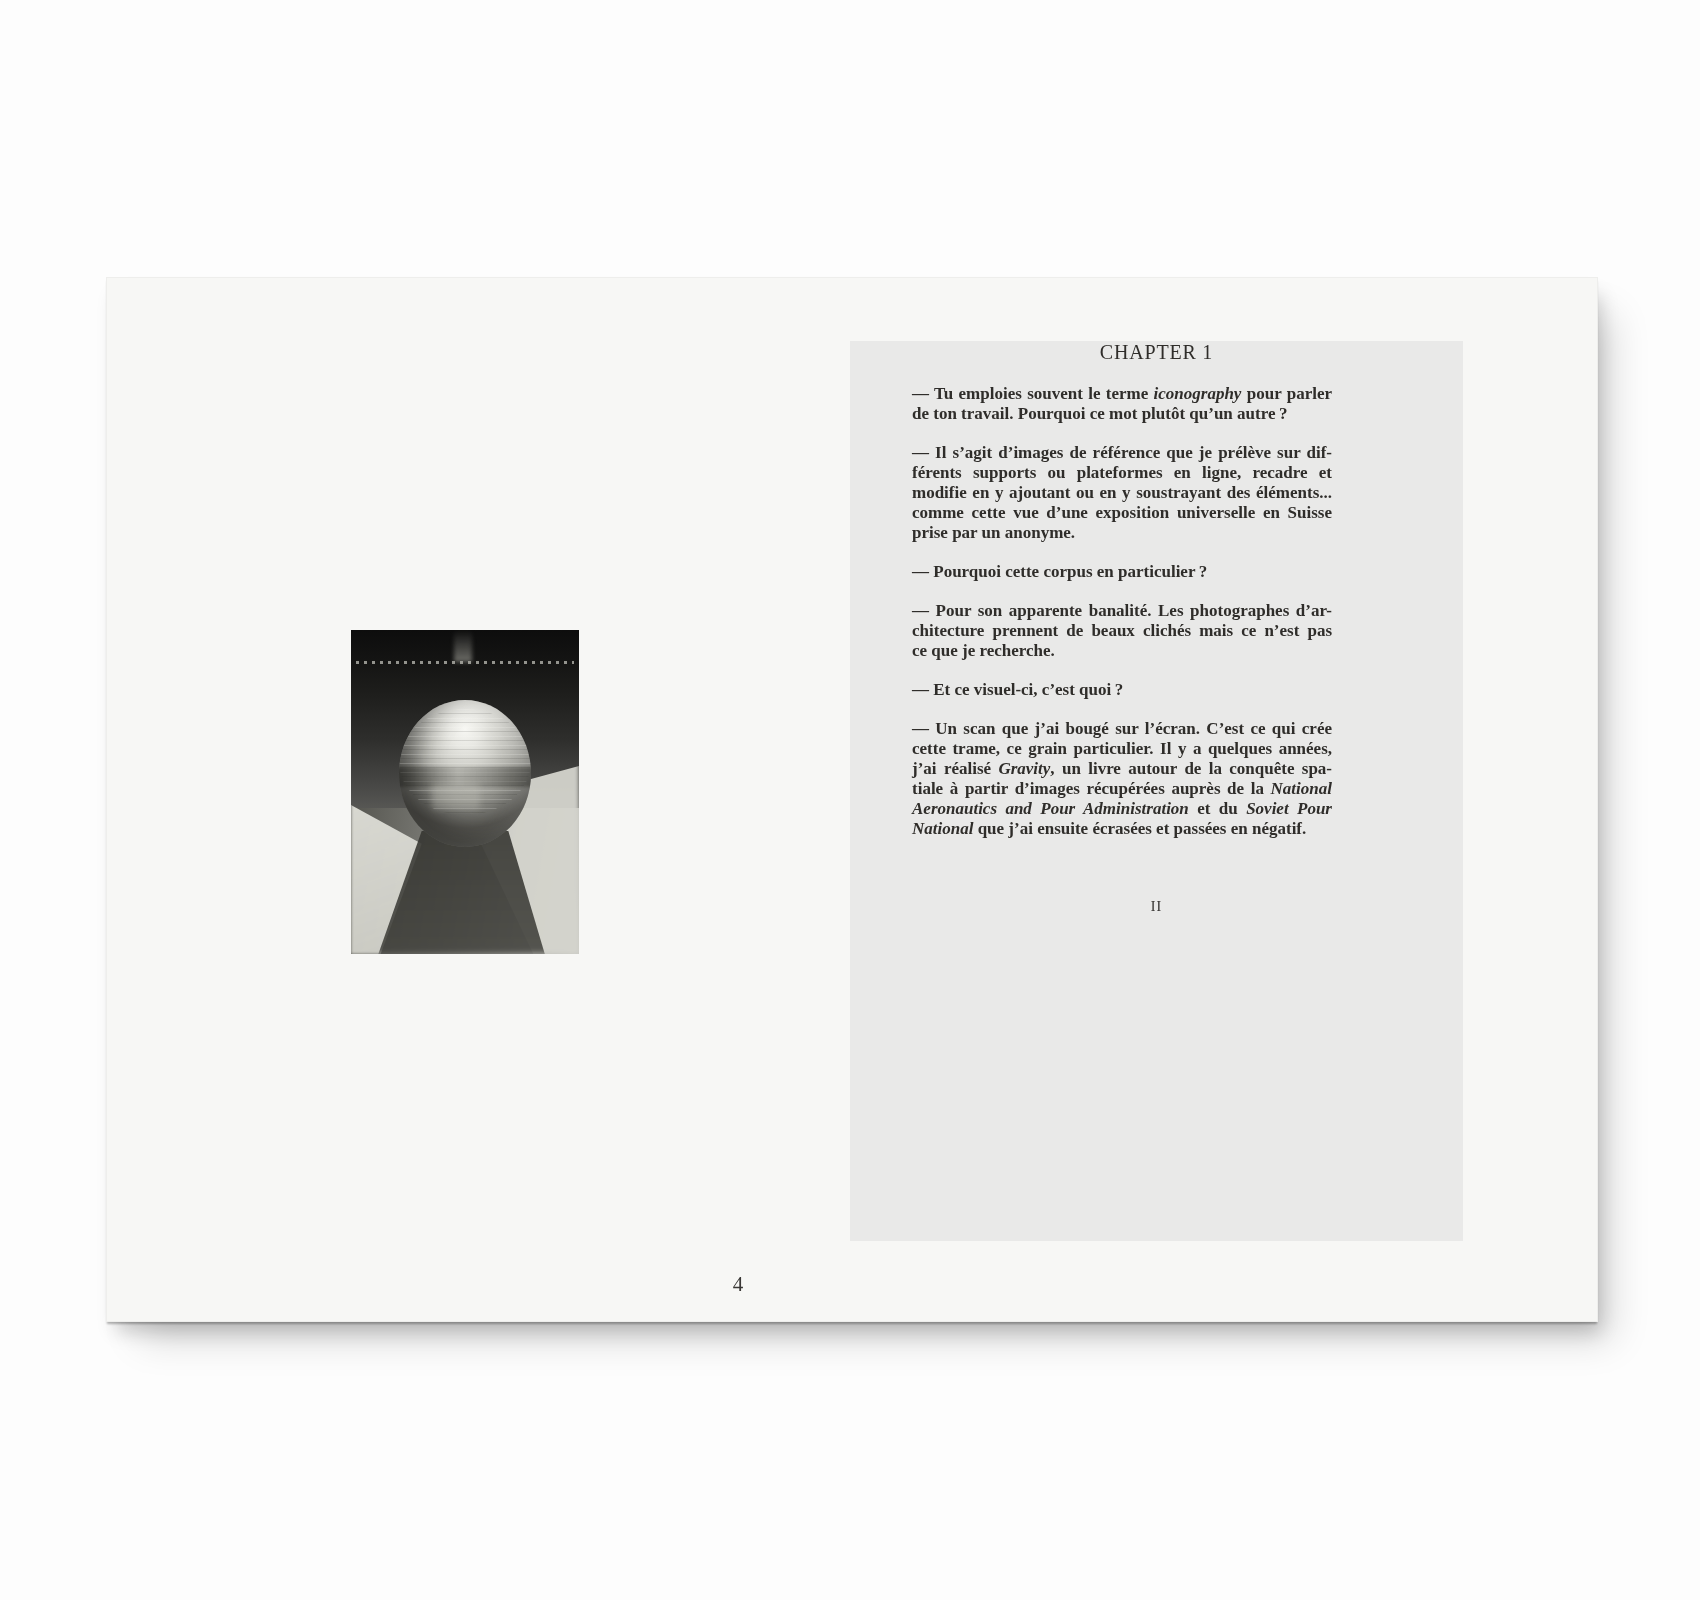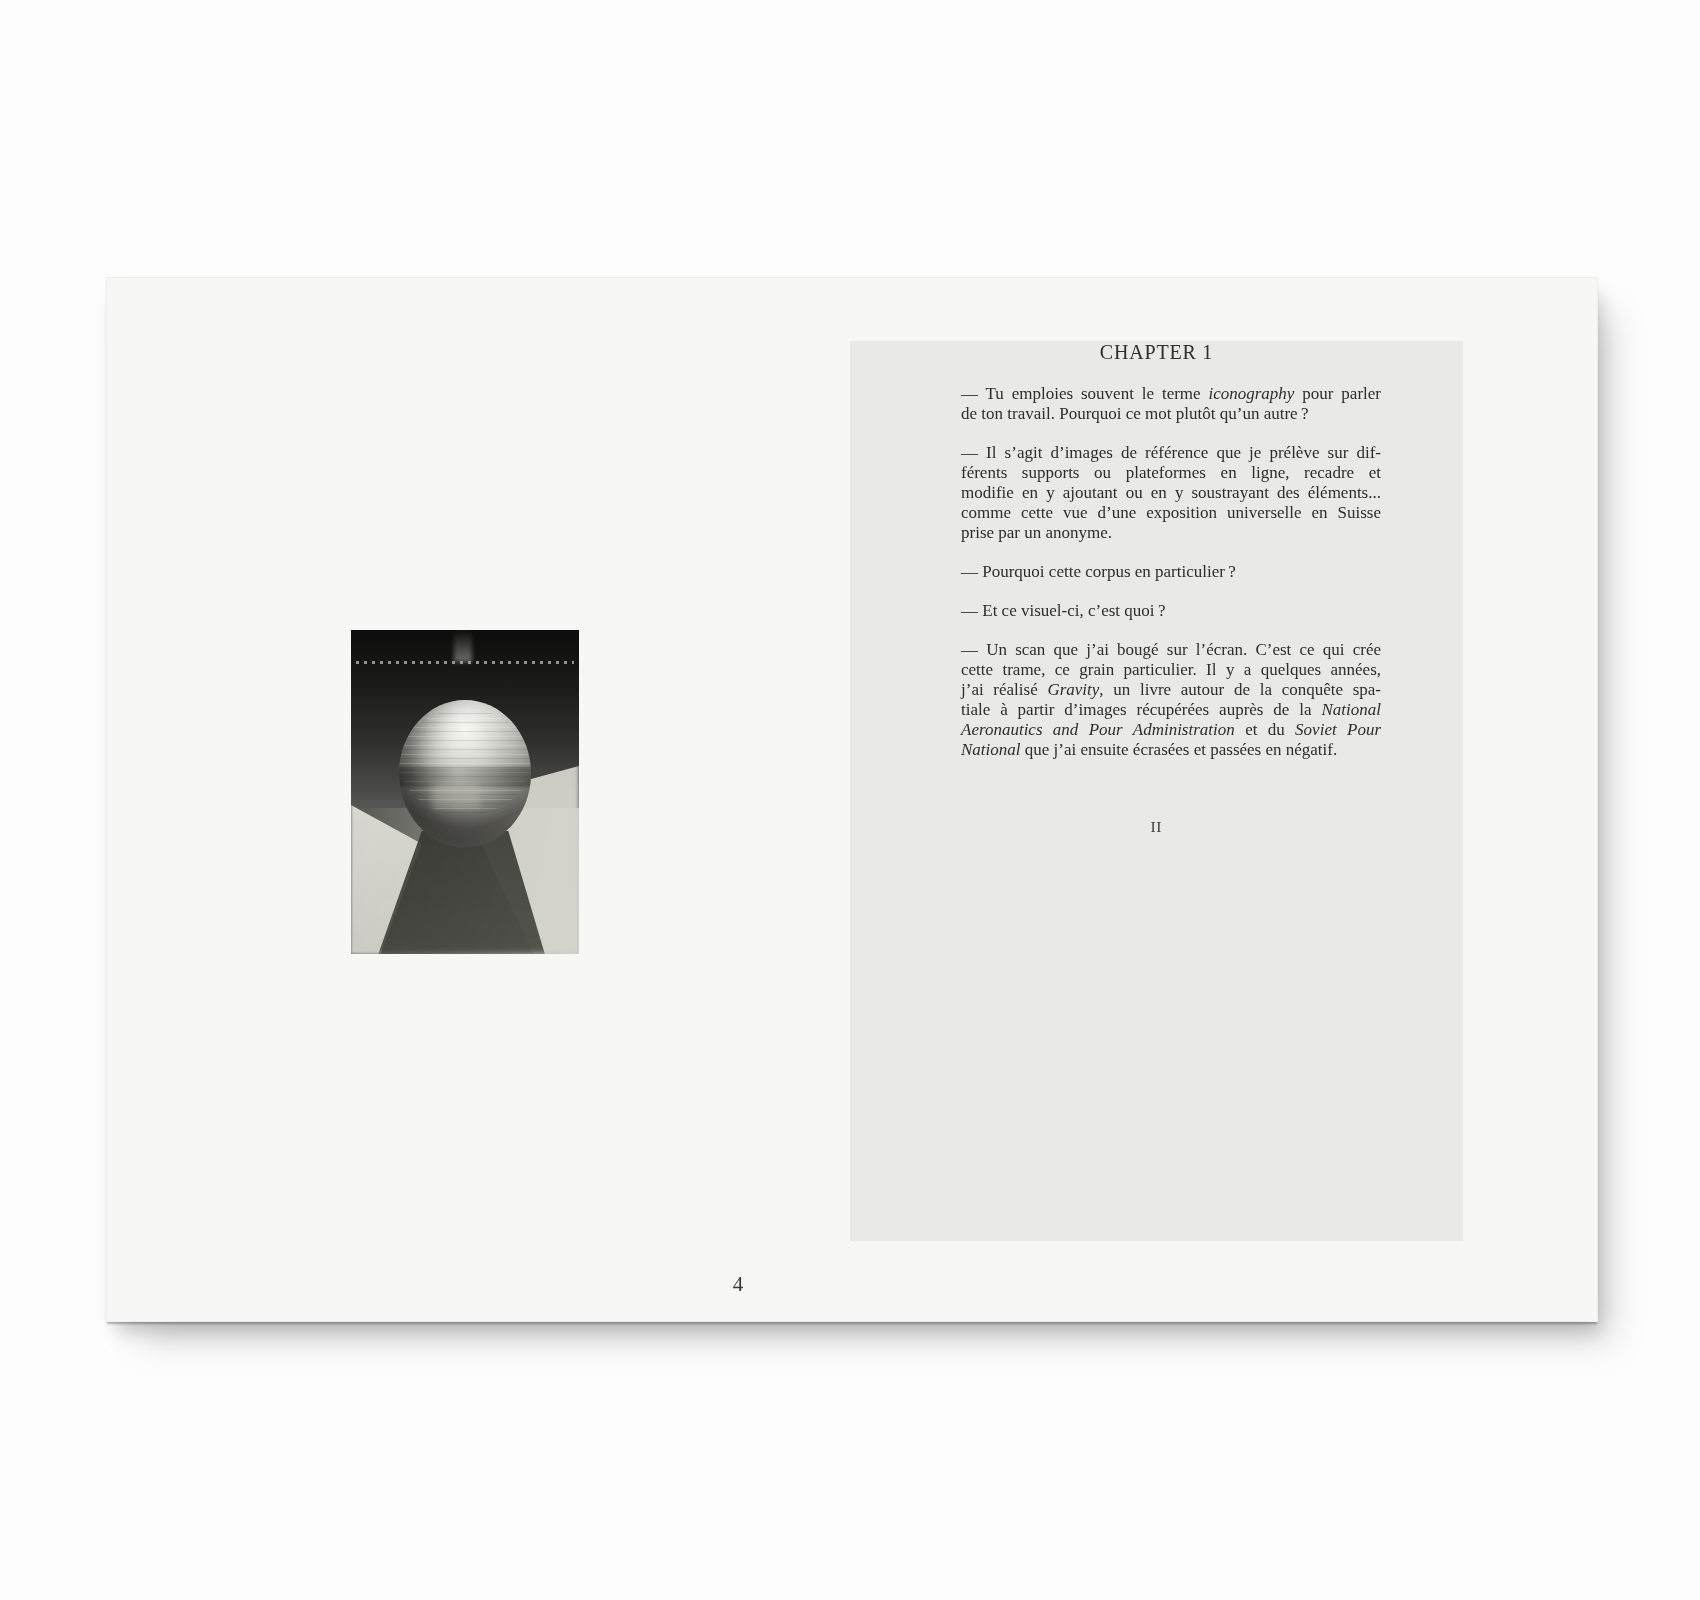--- a/index.html
+++ b/index.html
@@ -101,21 +101,21 @@
   
   .panel{
     position:absolute; left:743px; top:63px; width:613px; height:900px;
     background:var(--panel);
   }
   .chapter{
     text-align:center;
     font-size:20px; letter-spacing:0.8px; color:var(--ink);
   }
   .bodytext{
-    margin:20px 0 0 111px; width:420px;
+    margin:20px 0 0 62px; width:420px;font-weight:bold;
   }
   .para .line{
     font-size:17px; line-height:20px;
     text-align:justify; text-align-last:justify;
     color:var(--ink);
   }
   .para .line.last{ text-align-last:left; }
   .para + .para{ margin-top:19px; }
   .numeral{
     margin-top:60px; text-align:center;
@@ -154,20 +154,25 @@
           <div class="line">— Il s’agit d’images de référence que je prélève sur dif-</div>
           <div class="line">férents supports ou plateformes en ligne, recadre et</div>
           <div class="line">modifie en y ajoutant ou en y soustrayant des éléments...</div>
           <div class="line">comme cette vue d’une exposition universelle en Suisse</div>
           <div class="line last">prise par un anonyme.</div>
         </div>
         <div class="para">
           <div class="line last">— Pourquoi cette corpus en particulier ?</div>
         </div>
         <div class="para">
+          <div class="line">— Pour son apparente banalité. Les photographes d’ar-</div>
+          <div class="line">chitecture prennent de beaux clichés mais ce n’est pas</div>
+          <div class="line last">ce que je recherche.</div>
+        </div>
+        <div class="para">
           <div class="line last">— Et ce visuel-ci, c’est quoi ?</div>
         </div>
         <div class="para">
           <div class="line">— Un scan que j’ai bougé sur l’écran. C’est ce qui crée</div>
           <div class="line">cette trame, ce grain particulier. Il y a quelques années,</div>
           <div class="line">j’ai réalisé <i>Gravity</i>, un livre autour de la conquête spa-</div>
           <div class="line">tiale à partir d’images récupérées auprès de la <i>National</i></div>
           <div class="line"><i>Aeronautics and Pour Administration</i> et du <i>Soviet Pour</i></div>
           <div class="line last"><i>National</i> que j’ai ensuite écrasées et passées en négatif.</div>
         </div>

